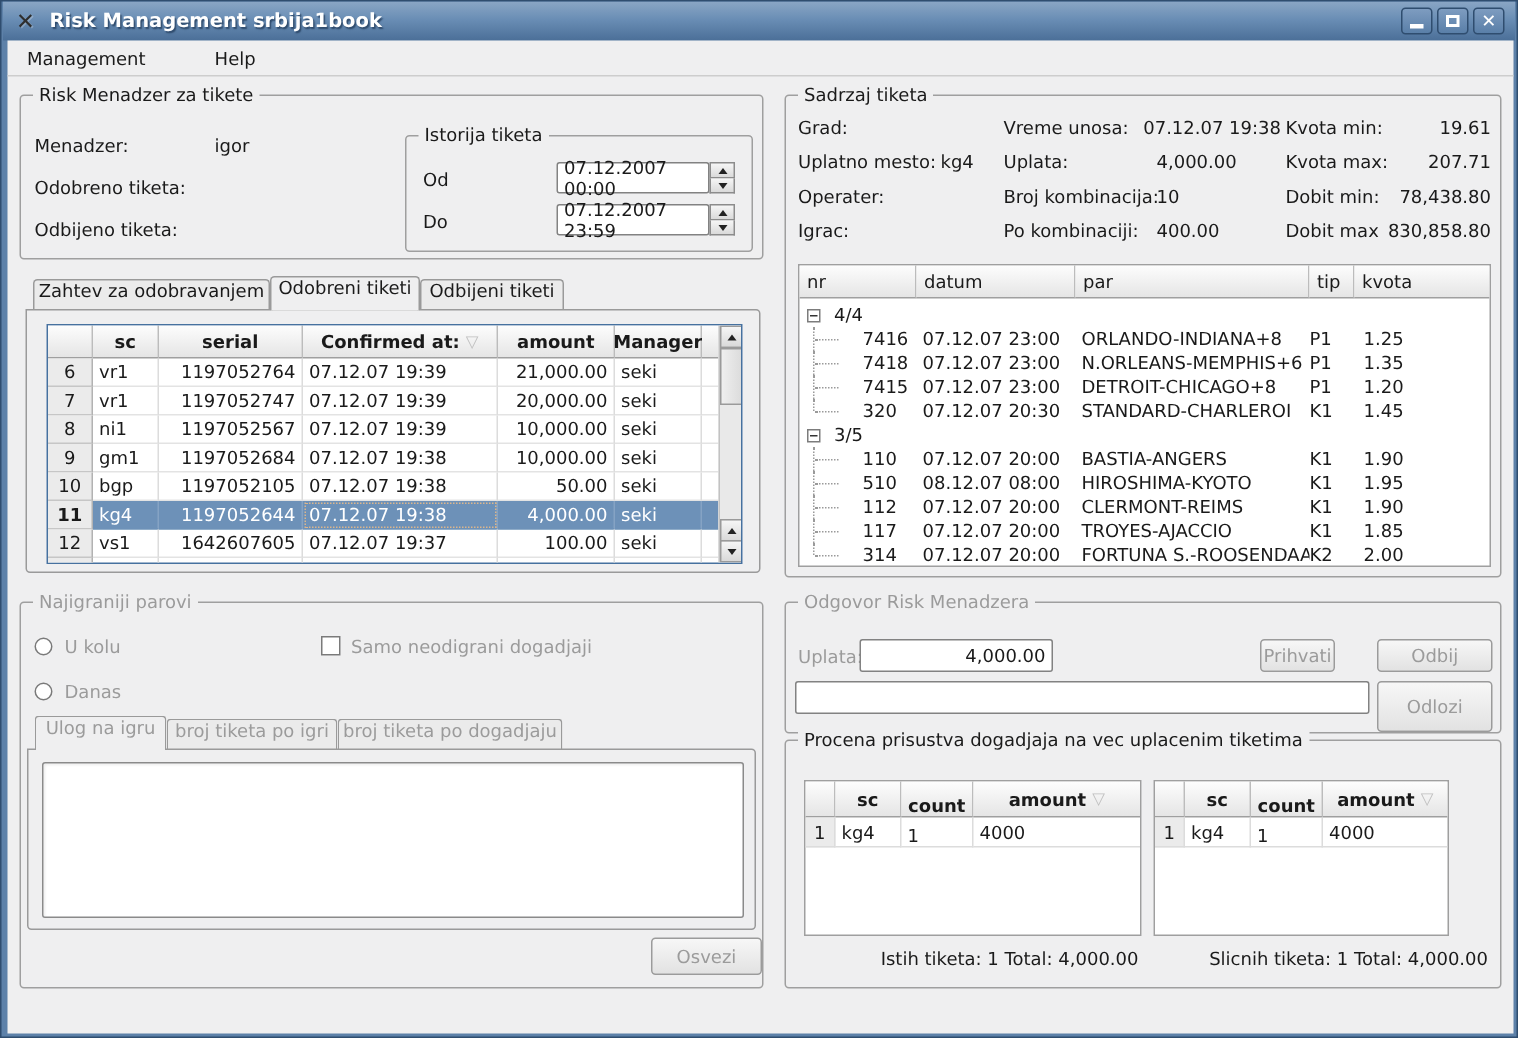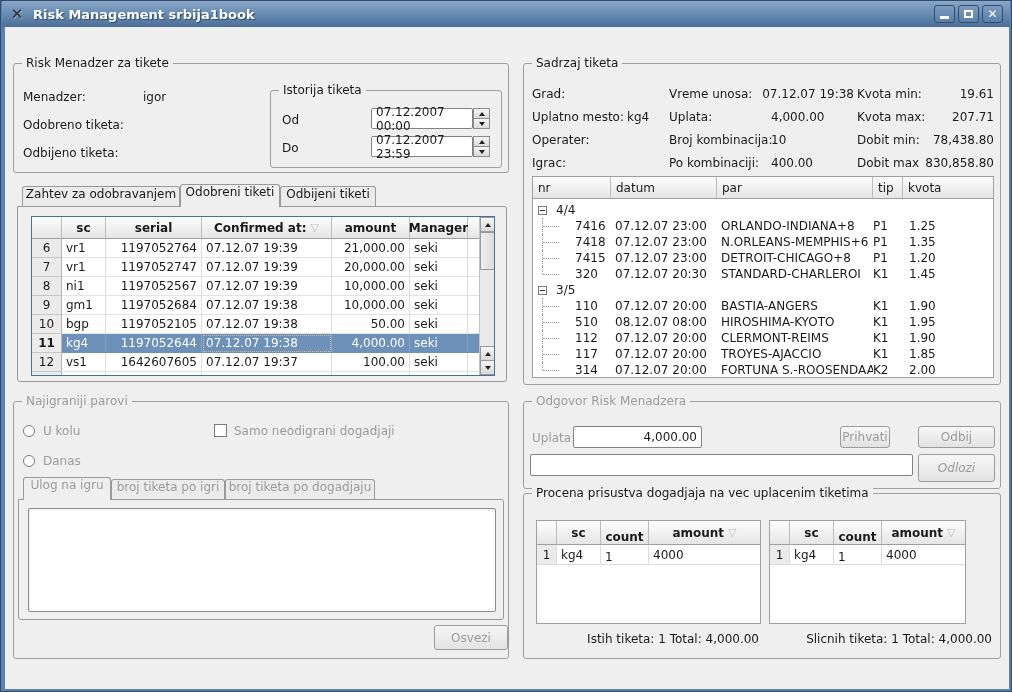--- a/index.html
+++ b/index.html
@@ -44,21 +44,21 @@
   .rowhdr { background:#ebebeb; border-right:1px solid #b2b2b2; border-bottom:1px solid #c6c6c6; display:flex; align-items:center; justify-content:center; }
   .num { justify-content:flex-end; }
   .c0{width:30px;} .c1{width:44px;} .c2{width:96px;} .c3{width:130px;} .c4{width:78px;} .c5{width:58px;} .c6{flex:1;border-right:none;}
   .trow.sel .cell { background:#6d91b8; color:#fff; border-bottom-color:#6d91b8; border-right-color:#85a3c4; }
   .trow.sel .c3 { outline:1px dotted #dcb68c; outline-offset:-2px; }
   .trow.sel .rowhdr { font-weight:bold; }
   .vscroll { position:absolute; top:0; right:0; bottom:0; width:15px; background:#e9e9e9; border-left:1px solid #c2c2c2; }
   .sbtn { position:absolute; left:0; width:15px; height:15px; border:1px solid #9a9a9a; background:linear-gradient(#f6f6f6,#d9d9d9); display:flex; align-items:center; justify-content:center; }
   .slider { position:absolute; left:0; top:15px; width:15px; height:38px; border:1px solid #9a9a9a; background:linear-gradient(90deg,#efefef,#dcdcdc); }
   
-  .irow { display:flex; height:23px; align-items:flex-end; }
+  .irow { display:flex; height:23px; align-items:flex-start; }
   .ilabel { white-space:nowrap; }
   .ivalue { white-space:nowrap; }
   .icolumn { position:absolute; }
   
   .tree { position:absolute; border:1px solid #9f9f9f; background:#fff; overflow:hidden; }
   .treehead { display:flex; height:22px; }
   .tree .hcell { font-weight:normal; justify-content:flex-start; padding-left:5px; }
   .trerow { display:flex; height:16px; align-items:center; }
   .tc { white-space:nowrap; overflow:hidden; }
   .t-nr{width:78px;} .t-datum{width:106px;padding-left:4px;} .t-par{width:156px;padding-left:4px;} .t-tip{width:30px;} .t-kvota{flex:1;padding-left:6px;}
@@ -99,20 +99,24 @@
       <div class="wbtn">
           <div class="box"></div>
         </div>
       <div class="wbtn">
           <div class="x">✕</div>
         </div>
     </div>
   </div>
 
   <div class="content">
+    <div class="menubar">
+      <div class="menuitem" style="margin-left:4px;">Management</div>
+      <div class="menuitem" style="margin-left:28px;">Help</div>
+    </div>
 
     <div class="groupbox" style="left:8px;top:36px;width:496px;height:110px;">
       <div class="legend">Risk Menadzer za tikete</div>
       <div class="lab" style="left:9px;top:26px;">Menadzer:</div>
       <div class="lab" style="left:129px;top:26px;">igor</div>
       <div class="lab" style="left:9px;top:54px;">Odobreno tiketa:</div>
       <div class="lab" style="left:129px;top:54px;"></div>
       <div class="lab" style="left:9px;top:82px;">Odbijeno tiketa:</div>
       <div class="lab" style="left:129px;top:82px;"></div>
 
@@ -510,21 +514,21 @@
         </div>
       <div class="btn" style="left:316px;top:24px;width:50px;height:22px;">
           <span class="dis">Prihvati</span>
         </div>
       <div class="btn" style="left:394px;top:24px;width:77px;height:22px;">
           <span class="dis">Odbij</span>
         </div>
       <div class="input" style="position:absolute;left:6px;top:52px;width:383px;height:22px;">
           <span></span>
         </div>
-      <div class="btn" style="left:394px;top:52px;width:77px;height:28px;font-style:italic;">
+      <div class="btn" style="left:394px;top:52px;width:77px;height:34px;">
           <span class="dis">Odlozi</span>
         </div>
     </div>
 
     <div class="groupbox" style="left:518px;top:466px;width:478px;height:166px;">
       <div class="legend">Procena prisustva dogadjaja na vec uplacenim tiketima</div>
 
       <div class="ptable" style="left:12px;top:26px;width:225px;height:104px;">
         <div class="phead">
           <div class="hcell p0">

